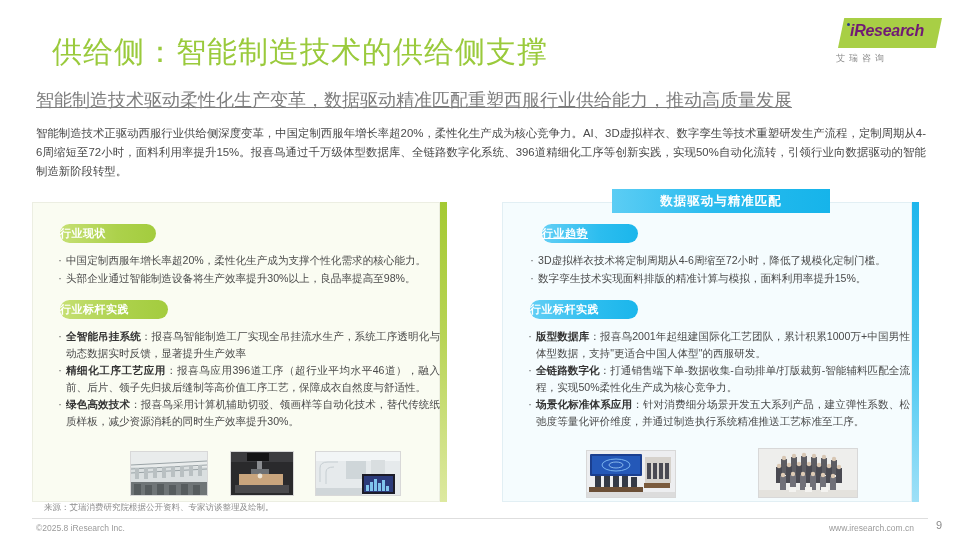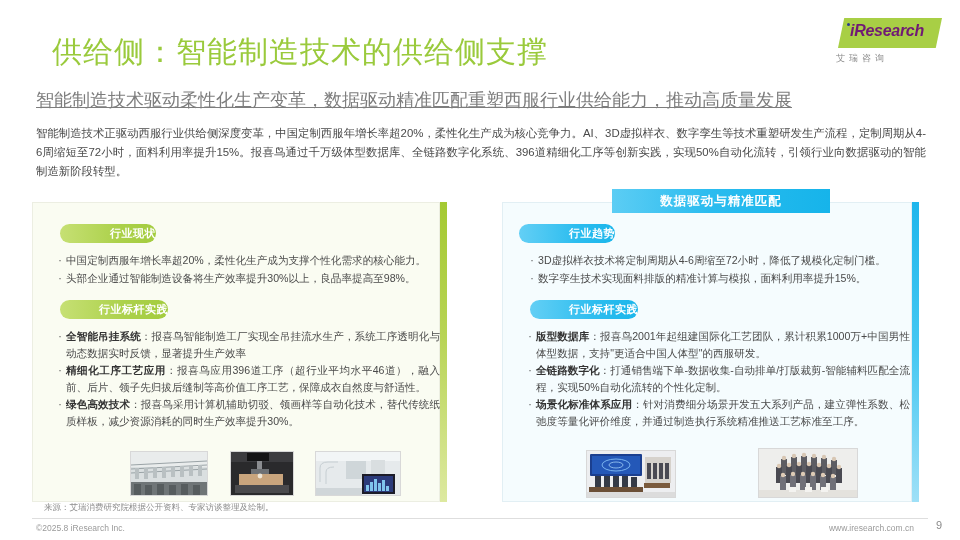--- a/index.html
+++ b/index.html
@@ -86,21 +86,21 @@
   }
   #panel-right .panel-head{
     left:110px;width:218px;
     background:linear-gradient(to right,#5CCDF4 0%,#2BBCEF 45%,#16B4EA 100%);
   }
 
   
   .sec-pill{
     position:absolute;height:19px;line-height:19px;
     border-radius:10px;color:#ffffff;font-size:11px;font-weight:700;
-    text-align:right;letter-spacing:0.5px;
+    text-align:left;letter-spacing:0.5px;
   }
   .pill-green{background:linear-gradient(to right,#C6E074 0%,#ACD14B 60%,#A3CC3E 100%);}
   .pill-blue{background:linear-gradient(to right,#63CFF5 0%,#2CBDEF 60%,#1BB6EB 100%);}
 
   
   .bl{
     position:absolute;font-size:10.6px;line-height:16.5px;color:#4a4a4a;
   }
   .bl .row{display:flex;margin-bottom:1px;}
   .bl .dot{width:12px;flex:0 0 12px;color:#555;text-align:center;}
@@ -247,21 +247,21 @@
       <rect x="0" y="36" width="46" height="7" fill="#d0d6d9"></rect>
     </svg>
   </div>
 </div>
 
 <div class="panel" id="panel-right">
   <div class="panel-body"></div>
   <div class="panel-bar"></div>
   <div class="panel-head">数据驱动与精准匹配</div>
 
-  <div class="sec-pill pill-blue" style="left:17px;top:22px;width:96px;">行业趋势</div>
+  <div class="sec-pill pill-blue" style="left:40px;top:22px;width:96px;text-decoration:underline;">行业趋势</div>
 
   <div class="bl" style="left:24px;top:50px;width:378px;">
     <div class="row">
       <span class="dot">·</span>
       <span class="txt">3D虚拟样衣技术将定制周期从4-6周缩至72小时，降低了规模化定制门槛。</span>
     </div>
     <div class="row">
       <span class="dot">·</span>
       <span class="txt">数字孪生技术实现面料排版的精准计算与模拟，面料利用率提升15%。</span>
     </div>
@@ -269,21 +269,21 @@
 
   <div class="sec-pill pill-blue" style="left:28px;top:98px;width:108px;">行业标杆实践</div>
 
   <div class="bl" style="left:22px;top:126px;width:386px;">
     <div class="row">
       <span class="dot">·</span>
       <span class="txt"><b>版型数据库</b><span>：报喜鸟2001年起组建国际化工艺团队，累计积累1000万+中国男性体型数据，支持"更适合中国人体型"的西服研发。</span></span>
     </div>
     <div class="row">
       <span class="dot">·</span>
-      <span class="txt"><b>全链路数字化</b><span>：打通销售端下单-数据收集-自动排单/打版裁剪-智能辅料匹配全流程，实现50%自动化流转的个性化定制。</span></span>
+      <span class="txt"><b>全链路数字化</b><span>：打通销售端下单-数据收集-自动排单/打版裁剪-智能辅料匹配全流程，实现50%柔性化生产成为核心竞争力。</span></span>
     </div>
     <div class="row">
       <span class="dot">·</span>
       <span class="txt"><b>场景化标准体系应用</b><span>：针对消费细分场景开发五大系列产品，建立弹性系数、松弛度等量化评价维度，并通过制造执行系统精准推送工艺标准至工序。</span></span>
     </div>
   </div>
 
   <div class="photo" style="left:84px;top:248px;width:88px;height:46px;">
     <svg class="ph-inner" viewBox="0 0 88 46" preserveAspectRatio="none">
       <rect width="88" height="46" fill="#edeef0"></rect>

